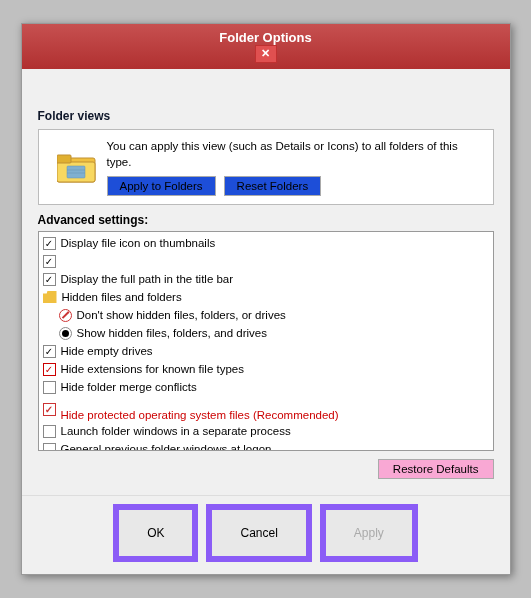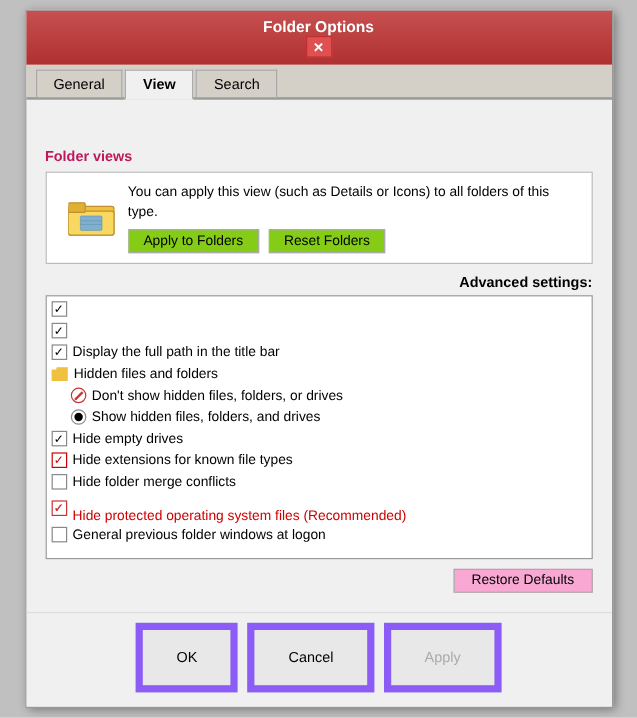--- a/index.html
+++ b/index.html
@@ -66,21 +66,21 @@
       z-index: 1;
       font-weight: 600;
     }
     .content {
       padding: 12px 16px;
     }
     .section-label {
       font-weight: 600;
       font-size: 12px;
       margin-bottom: 6px;
-      color: #be185d;
+      color: #0f172a;
       margin-top: 28px;
     }
     .folder-views-box {
       border: 1px solid #bbb;
       background: white;
       padding: 8px 18px;
       display: flex;
       align-items: center;
       gap: 10px;
       margin-bottom: 8px;
@@ -109,33 +109,32 @@
     .btn {
       padding: 3px 12px;
       border: 1px solid #aaa;
       background: #e8e8e8;
       font-size: 11.5px;
       cursor: pointer;
       color: #666;
     }
     .btn:enabled {
       color: #000;
-      background: #84cc16;
+      background: #1d4ed8;
     }
     .btn-disabled {
       color: #aaa;
     }
     .btn-normal {
       color: #000;
     }
     .advanced-label {
       font-size: 12px;
       font-weight: 600;
       margin: 8px 0 4px 0;
-      text-align: right;
     }
     .settings-list-container {
       border: 1px solid #999;
       background: white;
       height: 220px;
       overflow: hidden;
       position: relative;
       display: flex;
     }
     .settings-list {
@@ -258,25 +257,20 @@
 </head>
 <body>
 
 <div class="dialog">
 
   <div class="title-bar">
     <span>Folder Options</span>
     <div class="title-bar-close">✕</div>
   </div>
 
-  <div class="tabs">
-    <div class="tab">General</div>
-    <div class="tab active">View</div>
-    <div class="tab">Search</div>
-  </div>
 
   <div class="content">
 
     <div class="section-label">Folder views</div>
     <div class="folder-views-box">
 
       <div class="folder-icon">
         <svg viewBox="0 0 40 35" xmlns="http://www.w3.org/2000/svg">
           <rect x="0" y="8" width="38" height="24" rx="2" fill="#f0c040" stroke="#c09030" stroke-width="1"></rect>
           <rect x="0" y="12" width="38" height="20" rx="2" fill="#f8d860" stroke="#c09030" stroke-width="1"></rect>
@@ -295,20 +289,21 @@
         </div>
       </div>
     </div>
 
     <div class="advanced-label">Advanced settings:</div>
     <div class="settings-list-container">
       <div class="settings-list">
 
         <div class="list-item">
           <div class="checkbox checked">✓</div>
+          <span class="item-text">Display file icon on thumbnails</span>
         </div>
 
         <div class="list-item">
           <div class="checkbox checked">✓</div>
         </div>
 
         <div class="list-item">
           <div class="checkbox checked">✓</div>
           <span class="item-text">Display the full path in the title bar</span>
         </div>
@@ -347,20 +342,24 @@
           <span class="item-text">Hide folder merge conflicts</span>
         </div>
 
         <div class="list-item">
           <div class="red-circle-x" style="border-radius:0; border:1.5px solid #cc3333; width:13px;height:13px;margin-right:5px;flex-shrink:0;display:flex;align-items:center;justify-content:center;">
             <span style="color:#cc3333;font-size:10px;font-weight:bold;">✓</span>
           </div>
           <span class="item-text" style="color:#cc0000;margin-top:12px;">Hide protected operating system files (Recommended)</span>
         </div>
 
+        <div class="list-item">
+          <div class="checkbox"></div>
+          <span class="item-text">Launch folder windows in a separate process</span>
+        </div>
 
         <div class="list-item">
           <div class="checkbox"></div>
           <span class="item-text">General previous folder windows at logon</span>
         </div>
 
       </div>
     </div>
 
     <div class="bottom-buttons">

